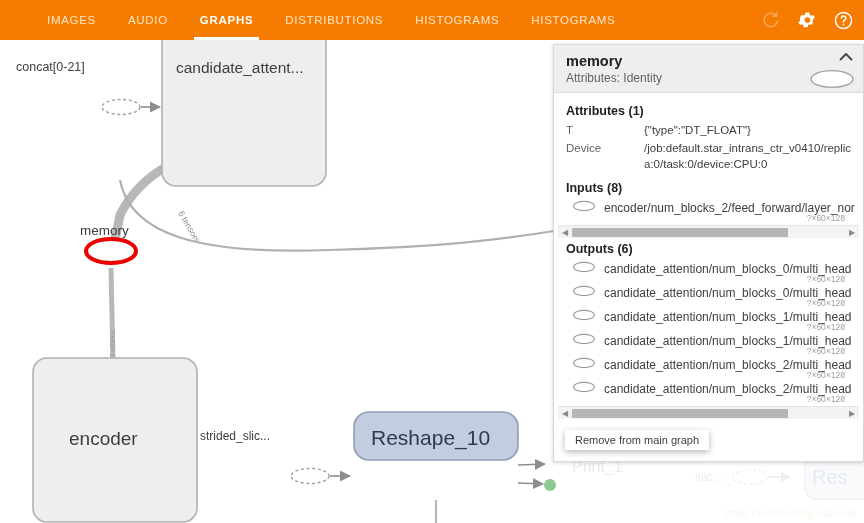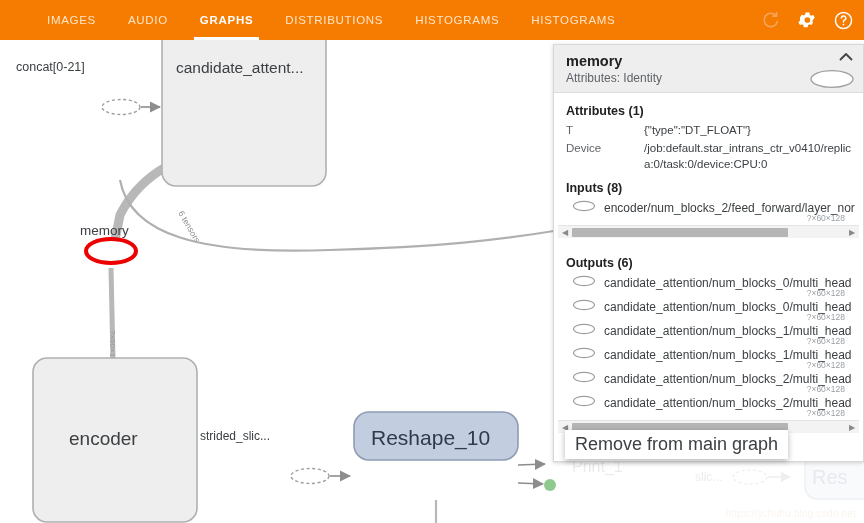--- a/index.html
+++ b/index.html
@@ -213,21 +213,21 @@
   .hscroll .arrow.right { right: 2px; }
 
   
   #context-menu {
     position: absolute;
     left: 565px; top: 430px;
     background: #ffffff;
     box-shadow: 0 2px 6px rgba(0,0,0,0.30);
     z-index: 50;
     padding: 4px 10px;
-    font-size: 18px;
+    font-size: 11px;
     color: #3c4043;
     white-space: nowrap;
     cursor: pointer;
   }
 
   
   #watermark {
     position: absolute;
     right: 8px; bottom: 4px;
     font-size: 10px;
@@ -414,21 +414,21 @@
         <span class="io-name">encoder/num_blocks_2/feed_forward/layer_nor</span>
       </div>
       <div class="io-shape">?×60×128</div>
 
       <div class="hscroll">
         <div class="arrow left">◀</div>
         <div class="thumb" style="width:216px;"></div>
         <div class="arrow right">▶</div>
       </div>
 
-      <div class="section-title" style="padding-top:18px;">Outputs (6)</div>
+      <div class="section-title" style="padding-top:4px;">Outputs (6)</div>
 
       <div>
         <div class="io-row">
           <span class="io-glyph">
             <svg width="24" height="12" viewBox="0 0 24 12">
                 <ellipse cx="12" cy="6" rx="10.5" ry="4.6" fill="#ffffff" stroke="#9e9e9e" stroke-width="1.1"></ellipse>
               </svg>
           </span>
           <span class="io-name">candidate_attention/num_blocks_0/multi_head</span>
         </div>

